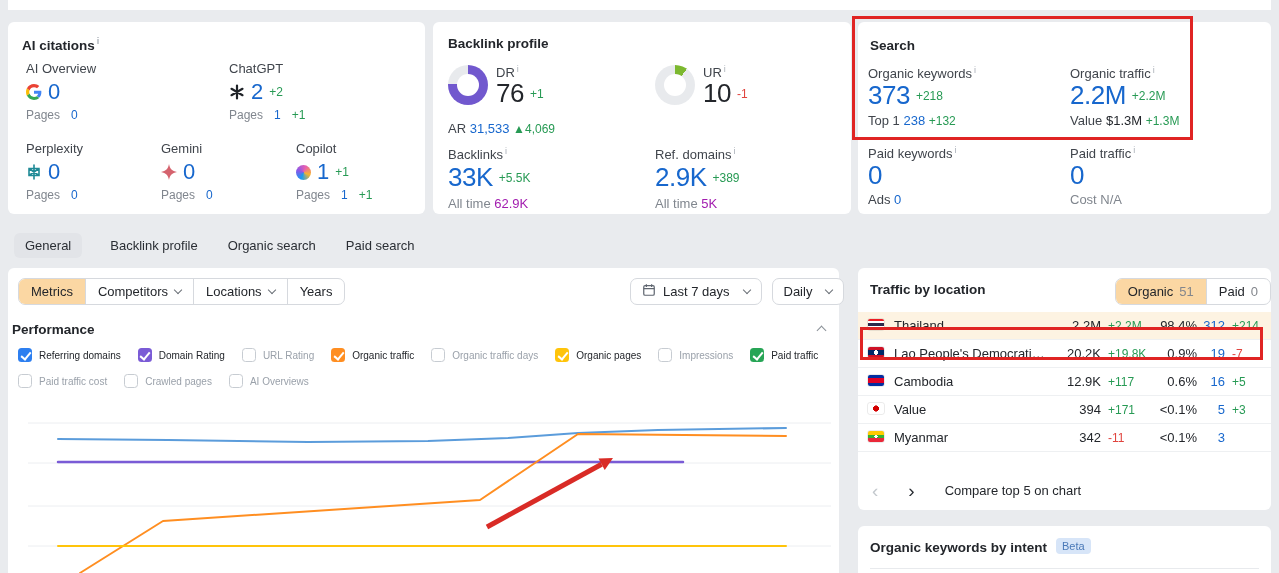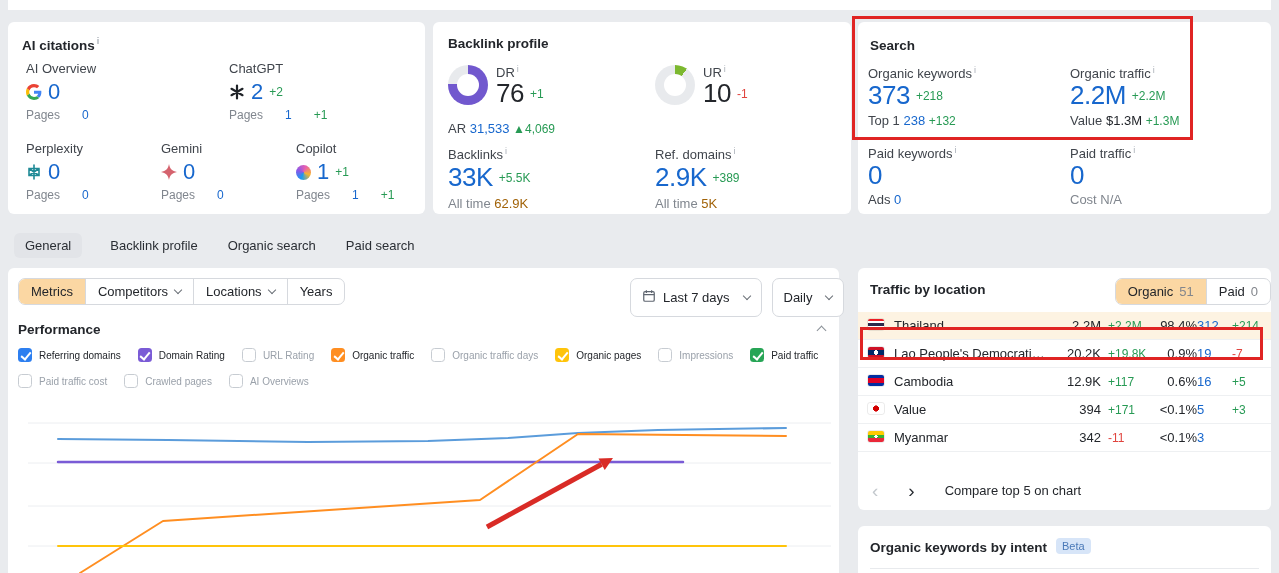--- a/index.html
+++ b/index.html
@@ -18,31 +18,31 @@
   .title{font-weight:bold;font-size:13.5px;color:var(--dark)}
   .lbl13{font-size:13px;color:var(--mdgray)}
   .sup-i{font-size:9px;color:#aab0b8;vertical-align:super;margin-left:2px}
   .big{font-size:26px;color:var(--blue);letter-spacing:-.5px}
   .big.dark{color:var(--dark)}
   .mid{font-size:22px;color:var(--blue)}
   .chg{font-size:12px;color:var(--green)}
   .chg.neg{color:var(--red)}
   .bluev{color:var(--blue)}
   .grayv{color:var(--gray)}
-  .darkv{color:#a16207}
+  .darkv{color:#a21caf}
   .row{display:flex;align-items:center;gap:6px}
 
   
   #card-ai{left:8px;top:22px;width:417px;height:192px}
   #card-ai .title{position:absolute;left:14px;top:14px}
   .ai-item{position:absolute;width:135px}
   #ai0{left:18px;top:39px}#ai1{left:221px;top:39px}
   #ai2{left:18px;top:119px}#ai3{left:153px;top:119px}#ai4{left:288px;top:119px}
   .ai-item .m-label{font-size:13px;color:var(--mdgray);margin-bottom:3px}
-  .ai-item .m-pages{font-size:12px;margin-top:3px;color:var(--gray);display:flex;gap:22px}
+  .ai-item .m-pages{font-size:12px;margin-top:3px;color:var(--gray);display:flex;gap:11px}
   .icon16{width:16px;height:16px;display:inline-block;flex:none}
   .copilot-circle{width:15px;height:15px;border-radius:50%;display:inline-block;flex:none;
     background:conic-gradient(from 200deg,#159bf3,#8a57e8,#e85fb0,#f5b52e,#159bf3)}
 
   
   #card-backlink{left:433px;top:22px;width:418px;height:192px}
   #card-backlink .title{position:absolute;left:15px;top:14px}
   .donut{position:absolute;width:40px;height:40px;border-radius:50%}
   .donut::after{content:"";position:absolute;left:9px;top:9px;width:22px;height:22px;border-radius:50%;background:#fff}
   .abs{position:absolute}
@@ -61,24 +61,24 @@
   
   #panel-left{left:8px;top:268px;width:831px;height:330px}
   .seg{display:flex;border:1px solid var(--border);border-radius:7px;overflow:hidden;background:#fff;height:27px;align-items:stretch}
   .seg .s{display:flex;align-items:center;padding:0 12px;border-right:1px solid var(--border);cursor:pointer;white-space:nowrap;color:var(--dark)}
   .seg .s:last-child{border-right:none}
   .seg .s.active{background:var(--peach)}
   .chev{display:inline-block;width:6px;height:6px;border-right:1.6px solid #6a7077;border-bottom:1.6px solid #6a7077;transform:rotate(45deg);margin-left:7px;margin-top:-3px}
   .chev-up{display:inline-block;width:7px;height:7px;border-right:1.7px solid #8a9097;border-bottom:1.7px solid #8a9097;transform:rotate(-135deg);margin-top:5px}
   #filters{position:absolute;left:10px;top:10px}
   #date-controls{position:absolute;left:622px;top:10px;display:flex;gap:10px;align-items:center}
-  .btnbox{display:flex;align-items:center;gap:7px;border:1px solid var(--border);border-radius:7px;height:39px;padding:0 11px;background:#fff;cursor:pointer;white-space:nowrap}
+  .btnbox{display:flex;align-items:center;gap:7px;border:1px solid var(--border);border-radius:7px;height:27px;padding:0 11px;background:#fff;cursor:pointer;white-space:nowrap}
   .kebab{width:18px;height:27px;display:flex;align-items:center;justify-content:center;cursor:pointer}
   .kdot{width:3px;height:3px;border-radius:50%;background:#5f6670;box-shadow:0 5px 0 #5f6670,0 -5px 0 #5f6670}
-  #perf-title{position:absolute;left:10px;top:54px}
+  #perf-title{position:absolute;left:4px;top:54px}
   #perf-caret{position:absolute;right:14px;top:54px;cursor:pointer}
   .cbrow{position:absolute;left:10px;display:flex;gap:17px;align-items:center;white-space:nowrap}
   #cbrow1{top:80px}#cbrow2{top:106px}
   .cb{display:flex;align-items:center;gap:7px;cursor:pointer}
   .cb .box{width:14px;height:14px;border-radius:3.5px;border:1px solid #c7ccd2;background:#fff;position:relative;flex:none}
   .cb.on .box{border:none}
   .cb.on .box::after{content:"";position:absolute;left:4.5px;top:1.5px;width:4px;height:8px;border-right:2px solid #fff;border-bottom:2px solid #fff;transform:rotate(40deg)}
   .cb .lbl{font-size:10px;color:var(--dark)}
   .cb.off .lbl{color:var(--lgray)}
   #perf-chart{position:absolute;left:0;top:124px}
@@ -89,21 +89,21 @@
   #loc-toggle{position:absolute;right:0;top:10px}
   .seg .cnt{margin-left:6px;color:#83868c}
   .tbl{position:absolute;left:0;top:44px;width:413px}
   .trow{display:grid;grid-template-columns:26px 1fr 50px 50px 46px 28px 36px;align-items:center;height:28px;padding:0 10px;border-bottom:1px solid var(--sep);font-size:13px}
   .thead{height:20px;border-bottom:1px solid #e4e6ea;font-weight:bold;font-size:12.5px;color:var(--dark)}
   .h-loc{grid-column:1/3}.h-traffic{grid-column:3;text-align:right}.h-share{grid-column:5;text-align:right}.h-kw{grid-column:6/8;text-align:right}
   .trow.hl{background:var(--rowpeach)}
   .c-name{overflow:hidden;text-overflow:ellipsis;white-space:nowrap;color:var(--dark)}
   .c-traffic,.c-share{text-align:right;color:var(--dark)}
   .c-tchg,.c-kchg{padding-left:7px;font-size:12px}
-  .c-kw{color:var(--blue)}
+  .c-kw{text-align:right;color:var(--blue)}
   .flag{width:16px;height:11px;border-radius:2px;display:inline-block;outline:1px solid rgba(0,0,0,.08)}
   .flag.thailand{background:linear-gradient(180deg,#ed1c24 0 17%,#fff 17% 33%,#2d2a4a 33% 67%,#fff 67% 83%,#ed1c24 83% 100%)}
   .flag.laos{background:radial-gradient(circle at 50% 50%,#fff 0 2.4px,transparent 2.5px),linear-gradient(180deg,#ce1126 0 25%,#002868 25% 75%,#ce1126 75% 100%)}
   .flag.cambodia{background:linear-gradient(180deg,#032ea1 0 27%,#e00025 27% 73%,#032ea1 73% 100%)}
   .flag.japan{background:radial-gradient(circle at 50% 50%,#d30000 0 3px,transparent 3.1px),#fff}
   .flag.myanmar{background:radial-gradient(circle at 50% 50%,#fff 0 1.5px,transparent 1.6px),linear-gradient(180deg,#fecb00 0 33%,#34b233 33% 67%,#ea2839 67% 100%)}
   #red-box-row{left:2px;top:59px;width:403px;height:33px}
   .tfoot{position:absolute;left:0;top:202px;width:413px;height:40px;display:flex;align-items:center;padding:0 14px;gap:30px}
   .pgarrow{font-size:19px;cursor:pointer;line-height:1}
   .pgarrow.prev{color:#c3c8cd}.pgarrow.next{color:#2a2e34}

